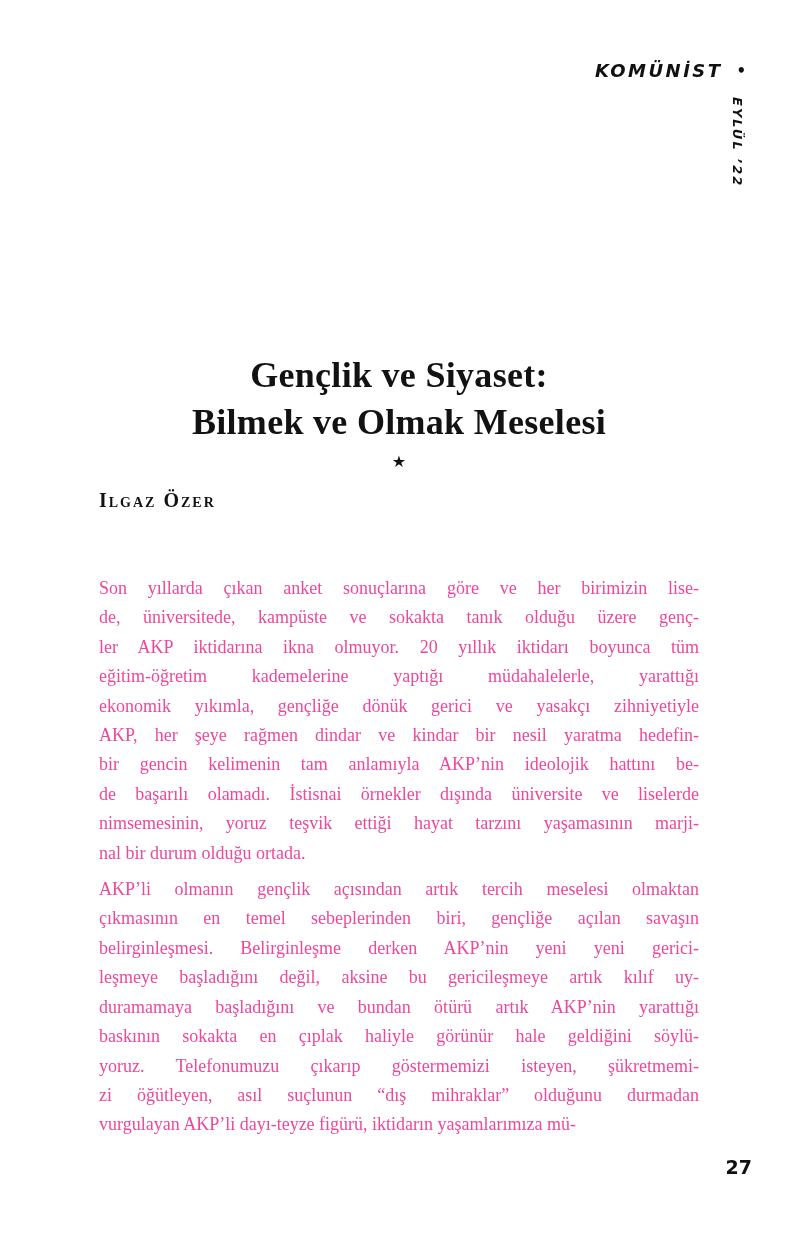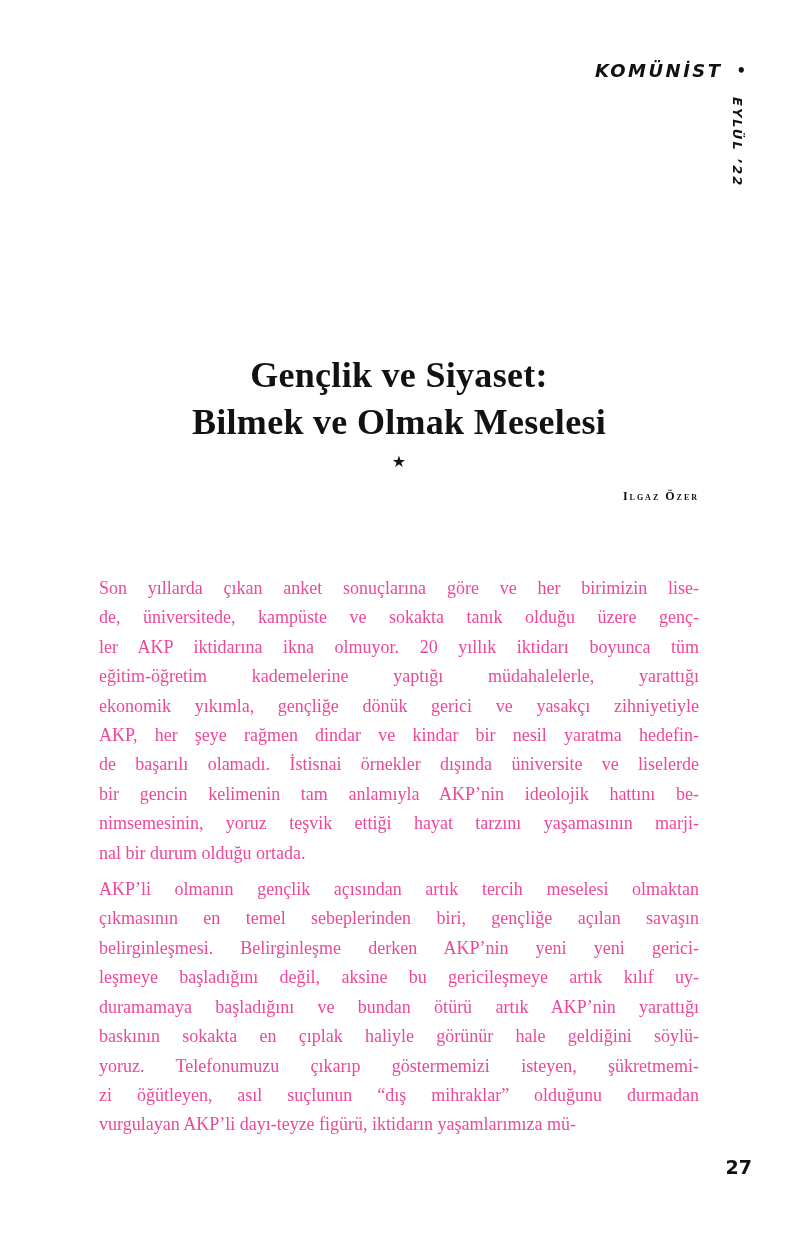--- a/index.html
+++ b/index.html
@@ -80,24 +80,24 @@
     text-align: center;
     font-size: 16px;
     color: #121212;
   }
 
   .author {
     position: absolute;
     top: 489px;
     left: 99px;
     width: 600px;
-    text-align: right;
+    text-align: left;
     font-variant: small-caps;
     font-weight: bold;
-    font-size: 12px;
+    font-size: 20px;
     letter-spacing: 2px;
     color: #121212;
   }
 
   
   .body {
     position: absolute;
     top: 574px;
     left: 99px;
     width: 600px;
@@ -148,22 +148,22 @@
   <div class="author">Ilgaz Özer</div>
 
   <div class="body">
       <div class="paragraph">
         <div class="line">Son yıllarda çıkan anket sonuçlarına göre ve her birimizin lise-</div>
         <div class="line">de, üniversitede, kampüste ve sokakta tanık olduğu üzere genç-</div>
         <div class="line">ler AKP iktidarına ikna olmuyor. 20 yıllık iktidarı boyunca tüm</div>
         <div class="line">eğitim-öğretim kademelerine yaptığı müdahalelerle, yarattığı</div>
         <div class="line">ekonomik yıkımla, gençliğe dönük gerici ve yasakçı zihniyetiyle</div>
         <div class="line">AKP, her şeye rağmen dindar ve kindar bir nesil yaratma hedefin-</div>
+        <div class="line">bir gencin kelimenin tam anlamıyla AKP’nin ideolojik hattını be-</div>
         <div class="line">de başarılı olamadı. İstisnai örnekler dışında üniversite ve liselerde</div>
-        <div class="line">bir gencin kelimenin tam anlamıyla AKP’nin ideolojik hattını be-</div>
         <div class="line">nimsemesinin, yoruz teşvik ettiği hayat tarzını yaşamasının marji-</div>
         <div class="line line-last">nal bir durum olduğu ortada.</div>
       </div>
       <div class="paragraph">
         <div class="line">AKP’li olmanın gençlik açısından artık tercih meselesi olmaktan</div>
         <div class="line">çıkmasının en temel sebeplerinden biri, gençliğe açılan savaşın</div>
         <div class="line">belirginleşmesi. Belirginleşme derken AKP’nin yeni yeni gerici-</div>
         <div class="line">leşmeye başladığını değil, aksine bu gericileşmeye artık kılıf uy-</div>
         <div class="line">duramamaya başladığını ve bundan ötürü artık AKP’nin yarattığı</div>
         <div class="line">baskının sokakta en çıplak haliyle görünür hale geldiğini söylü-</div>

